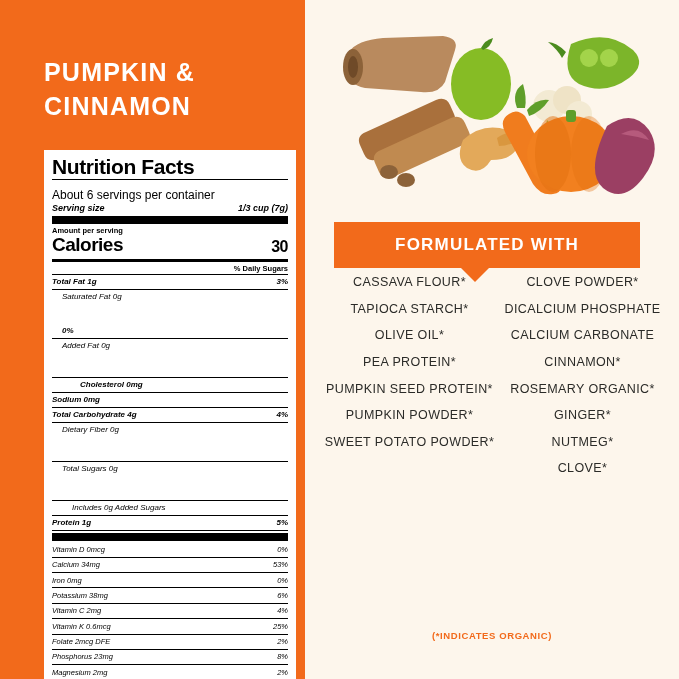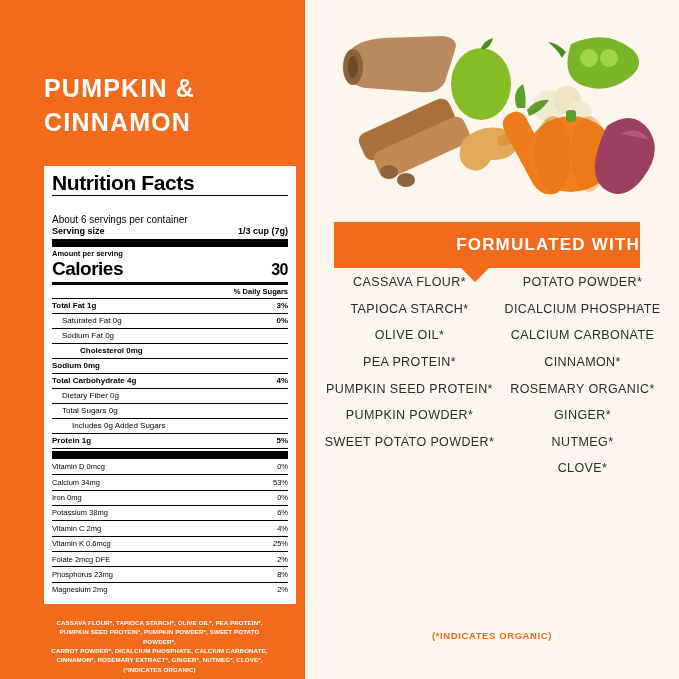--- a/index.html
+++ b/index.html
@@ -20,60 +20,61 @@
     background: #f26a1b;
     position: relative;
     padding: 0;
   }
   .product-title {
     color: #ffffff;
     font-weight: bold;
     font-size: 25px;
     letter-spacing: 1.2px;
     line-height: 1.35;
-    padding: 72px 0 0 44px;
+    padding: 56px 0 0 44px;
     text-transform: uppercase;
   }
   
   .nutrition {
     background: #ffffff;
     width: 252px;
     margin: 26px 0 0 44px;
     padding: 6px 8px 8px 8px;
     color: #000;
     font-size: 8px;
     line-height: 1.25;
   }
   .nf-title {
     font-size: 21px;
     font-weight: bold;
     letter-spacing: -0.4px;
     line-height: 1.05;
   }
-  .nf-servings { font-size: 10px; margin-top: 18px; }
+  .nf-servings { font-size: 12px; margin-top: 8px; }
   .rule-thin { border-top: 1px solid #000; margin: 1px 0; }
   .rule-med { border-top: 3px solid #000; margin: 2px 0; }
   .rule-thick { border-top: 8px solid #000; margin: 2px 0; }
   .row {
     display: flex; justify-content: space-between;
     align-items: baseline;
+    font-style: italic;
   }
   .serving-size {
     font-weight: bold; font-size: 9px;
   }
   .amount-per { font-weight: bold; font-size: 7.5px; margin-top: 1px; }
   .cal-row {
     display: flex; justify-content: space-between; align-items: flex-end;
     margin-top: -2px;
   }
   .cal-label { font-size: 19px; font-weight: bold; letter-spacing: -0.5px; }
   .cal-value { font-size: 16px; font-weight: bold; letter-spacing: -0.5px; }
   .dv-head { text-align: right; font-weight: bold; font-size: 7.5px; }
   .nutrient { font-size: 8px; padding: 1px 0; gap: 24px; }
-  .indent1 { padding-left: 10px; }
+  .indent1 { padding-left: 10px; flex-direction: column; }
   .indent2 { padding-left: 20px; }
   .vit { font-size: 7.5px; padding: 1.5px 0; }
   .ingredients {
     color: #ffffff;
     font-size: 6.2px;
     font-weight: bold;
     line-height: 1.5;
     text-align: center;
     margin: 14px 30px 0 44px;
     letter-spacing: 0.1px;
@@ -84,21 +85,21 @@
     background: #fdf6ec;
     position: relative;
   }
   .veg-art { position: absolute; top: 22px; left: 16px; width: 350px; height: 180px; }
   .formulated-banner {
     position: absolute;
     top: 222px; left: 29px;
     width: 306px; height: 46px;
     background: #f26a1b;
     color: #fff;
-    display: flex; align-items: center; justify-content: flex-end;
+    display: flex; align-items: center; justify-content: center;
     font-weight: bold; font-size: 17px; letter-spacing: 1.2px;
   }
   .banner-notch {
     position: absolute;
     top: 268px; left: 156px;
     width: 0; height: 0;
     border-left: 14px solid transparent;
     border-right: 14px solid transparent;
     border-top: 14px solid #f26a1b;
   }
@@ -164,21 +165,21 @@
             <span style="font-weight: bold;">Total Fat 1g</span>
             <span style="font-weight: bold;">3%</span>
           </div>
           <div class="rule-thin"></div>
           <div class="row nutrient indent1">
             <span>Saturated Fat 0g</span>
             <span style="font-weight: bold;">0%</span>
           </div>
           <div class="rule-thin"></div>
           <div class="row nutrient indent1">
-            <span>Sodium Fat 0g</span>
+            <span>Added Fat 0g</span>
             <span style="font-weight: bold;"></span>
           </div>
           <div class="rule-thin"></div>
           <div class="row nutrient">
             <span style="font-weight: bold; margin-left: 28px;">Cholesterol 0mg</span>
             <span style="font-weight: bold;"></span>
           </div>
           <div class="rule-thin"></div>
           <div class="row nutrient">
             <span style="font-weight: bold;">Sodium 0mg</span>
@@ -337,21 +338,21 @@
       <div class="ing-col left-col">
           <div class="item">CASSAVA FLOUR*</div>
           <div class="item">TAPIOCA STARCH*</div>
           <div class="item">OLIVE OIL*</div>
           <div class="item">PEA PROTEIN*</div>
           <div class="item">PUMPKIN SEED PROTEIN*</div>
           <div class="item">PUMPKIN POWDER*</div>
           <div class="item">SWEET POTATO POWDER*</div>
         </div>
       <div class="ing-col right-col">
-          <div class="item">POTATO POWDER*</div>
+          <div class="item">CLOVE POWDER*</div>
           <div class="item">DICALCIUM PHOSPHATE</div>
           <div class="item">CALCIUM CARBONATE</div>
           <div class="item">CINNAMON*</div>
           <div class="item">ROSEMARY ORGANIC*</div>
           <div class="item">GINGER*</div>
           <div class="item">NUTMEG*</div>
           <div class="item">CLOVE*</div>
         </div>
     </div>
 

